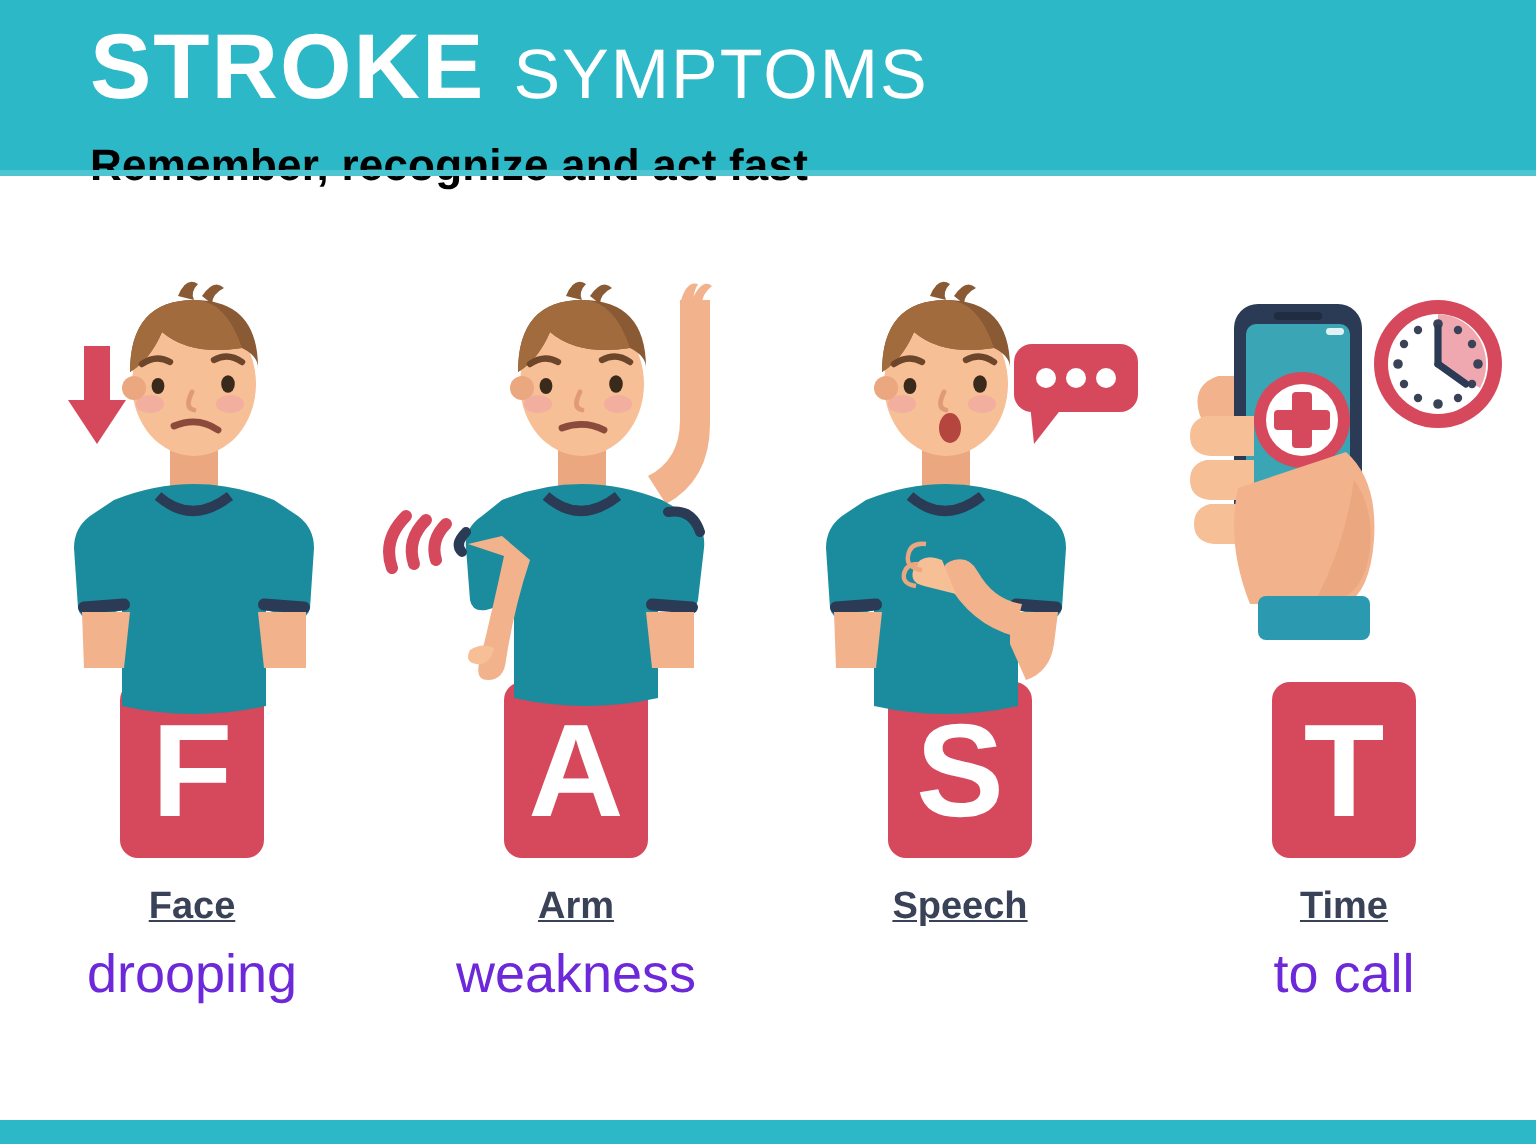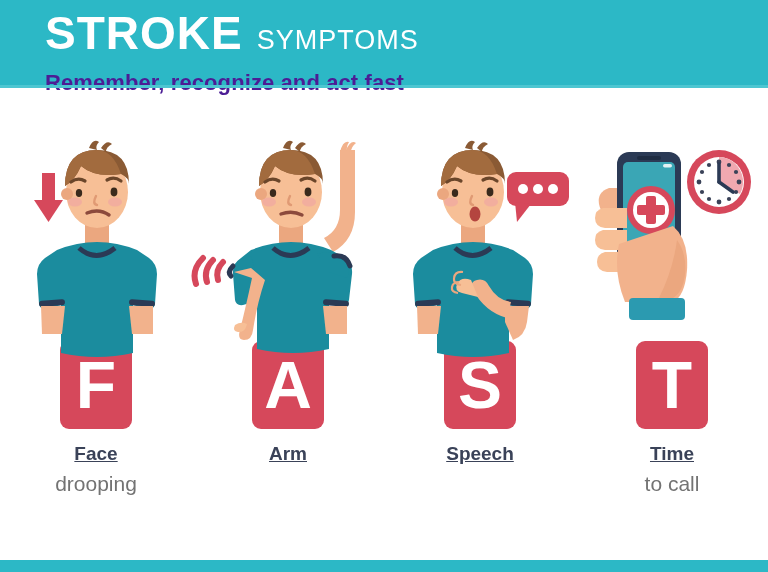--- a/index.html
+++ b/index.html
@@ -21,25 +21,25 @@
   }
   .title-row{
     position:absolute;left:45px;top:8px;
     display:flex;align-items:baseline;gap:14px;
   }
   .title-main{
     font-size:46px;font-weight:bold;color:#ffffff;letter-spacing:1px;
     line-height:1.1;
   }
   .title-sub{
-    font-size:27px;font-weight:normal;color:#ffffff;letter-spacing:1px;
+    font-size:35px;font-weight:normal;color:#ffffff;letter-spacing:1px;
   }
   .tagline{
     position:absolute;left:45px;top:70px;
-    font-size:22px;font-weight:bold;color:#4c1d95;letter-spacing:0.1px;
+    font-size:22px;font-weight:bold;color:#000000;letter-spacing:0.1px;
   }
 
   
   .footer{
     position:absolute;left:0;bottom:0;width:768px;height:12px;
     background:#2cb8c6;
   }
 
   
   .columns{
@@ -61,21 +61,21 @@
     margin-top:6px;
   }
   .tile-letter{
     color:#ffffff;font-size:66px;font-weight:bold;line-height:1;
     letter-spacing:0px;
   }
   .cap-bold{
     margin-top:14px;font-size:19px;font-weight:bold;color:#3a4258;text-decoration:underline;
   }
   .cap-light{
-    margin-top:7px;font-size:21px;font-weight:normal;color:#737373;
+    margin-top:7px;font-size:27px;font-weight:normal;color:#6d28d9;
   }
 </style>
 </head>
 <body>
 
 <div id="poster">
 
   <div class="header">
     <div class="title-row">
       <span class="title-main">STROKE</span>
@@ -184,20 +184,21 @@
             <path d="M30 132 q-8 8 -5 18"></path>
             <path d="M20 130 q-10 10 -6 22"></path>
             <path d="M10 128 q-12 12 -7 26"></path>
           </g>
         </svg>
       </div>
       <div class="tile">
         <span class="tile-letter">A</span>
       </div>
       <div class="cap-bold">Arm</div>
+      <div class="cap-light">weakness</div>
     </div>
 
     <div class="col">
       <div class="art">
         <svg viewBox="0 0 190 205" xmlns="http://www.w3.org/2000/svg">
 
           <rect x="76" y="92" width="24" height="26" fill="#eba77f"></rect>
 
           <path d="M48 120 q40 -16 80 0 l12 8 q8 6 8 16 l-2 30 q-1 6 -8 5 l-14 -4 l0 48 q-36 8 -72 0 l0 -48 l-14 4 q-7 1 -8 -5 l-2 -30 q0 -10 8 -16 Z" fill="#1b8c9e"></path>
 

